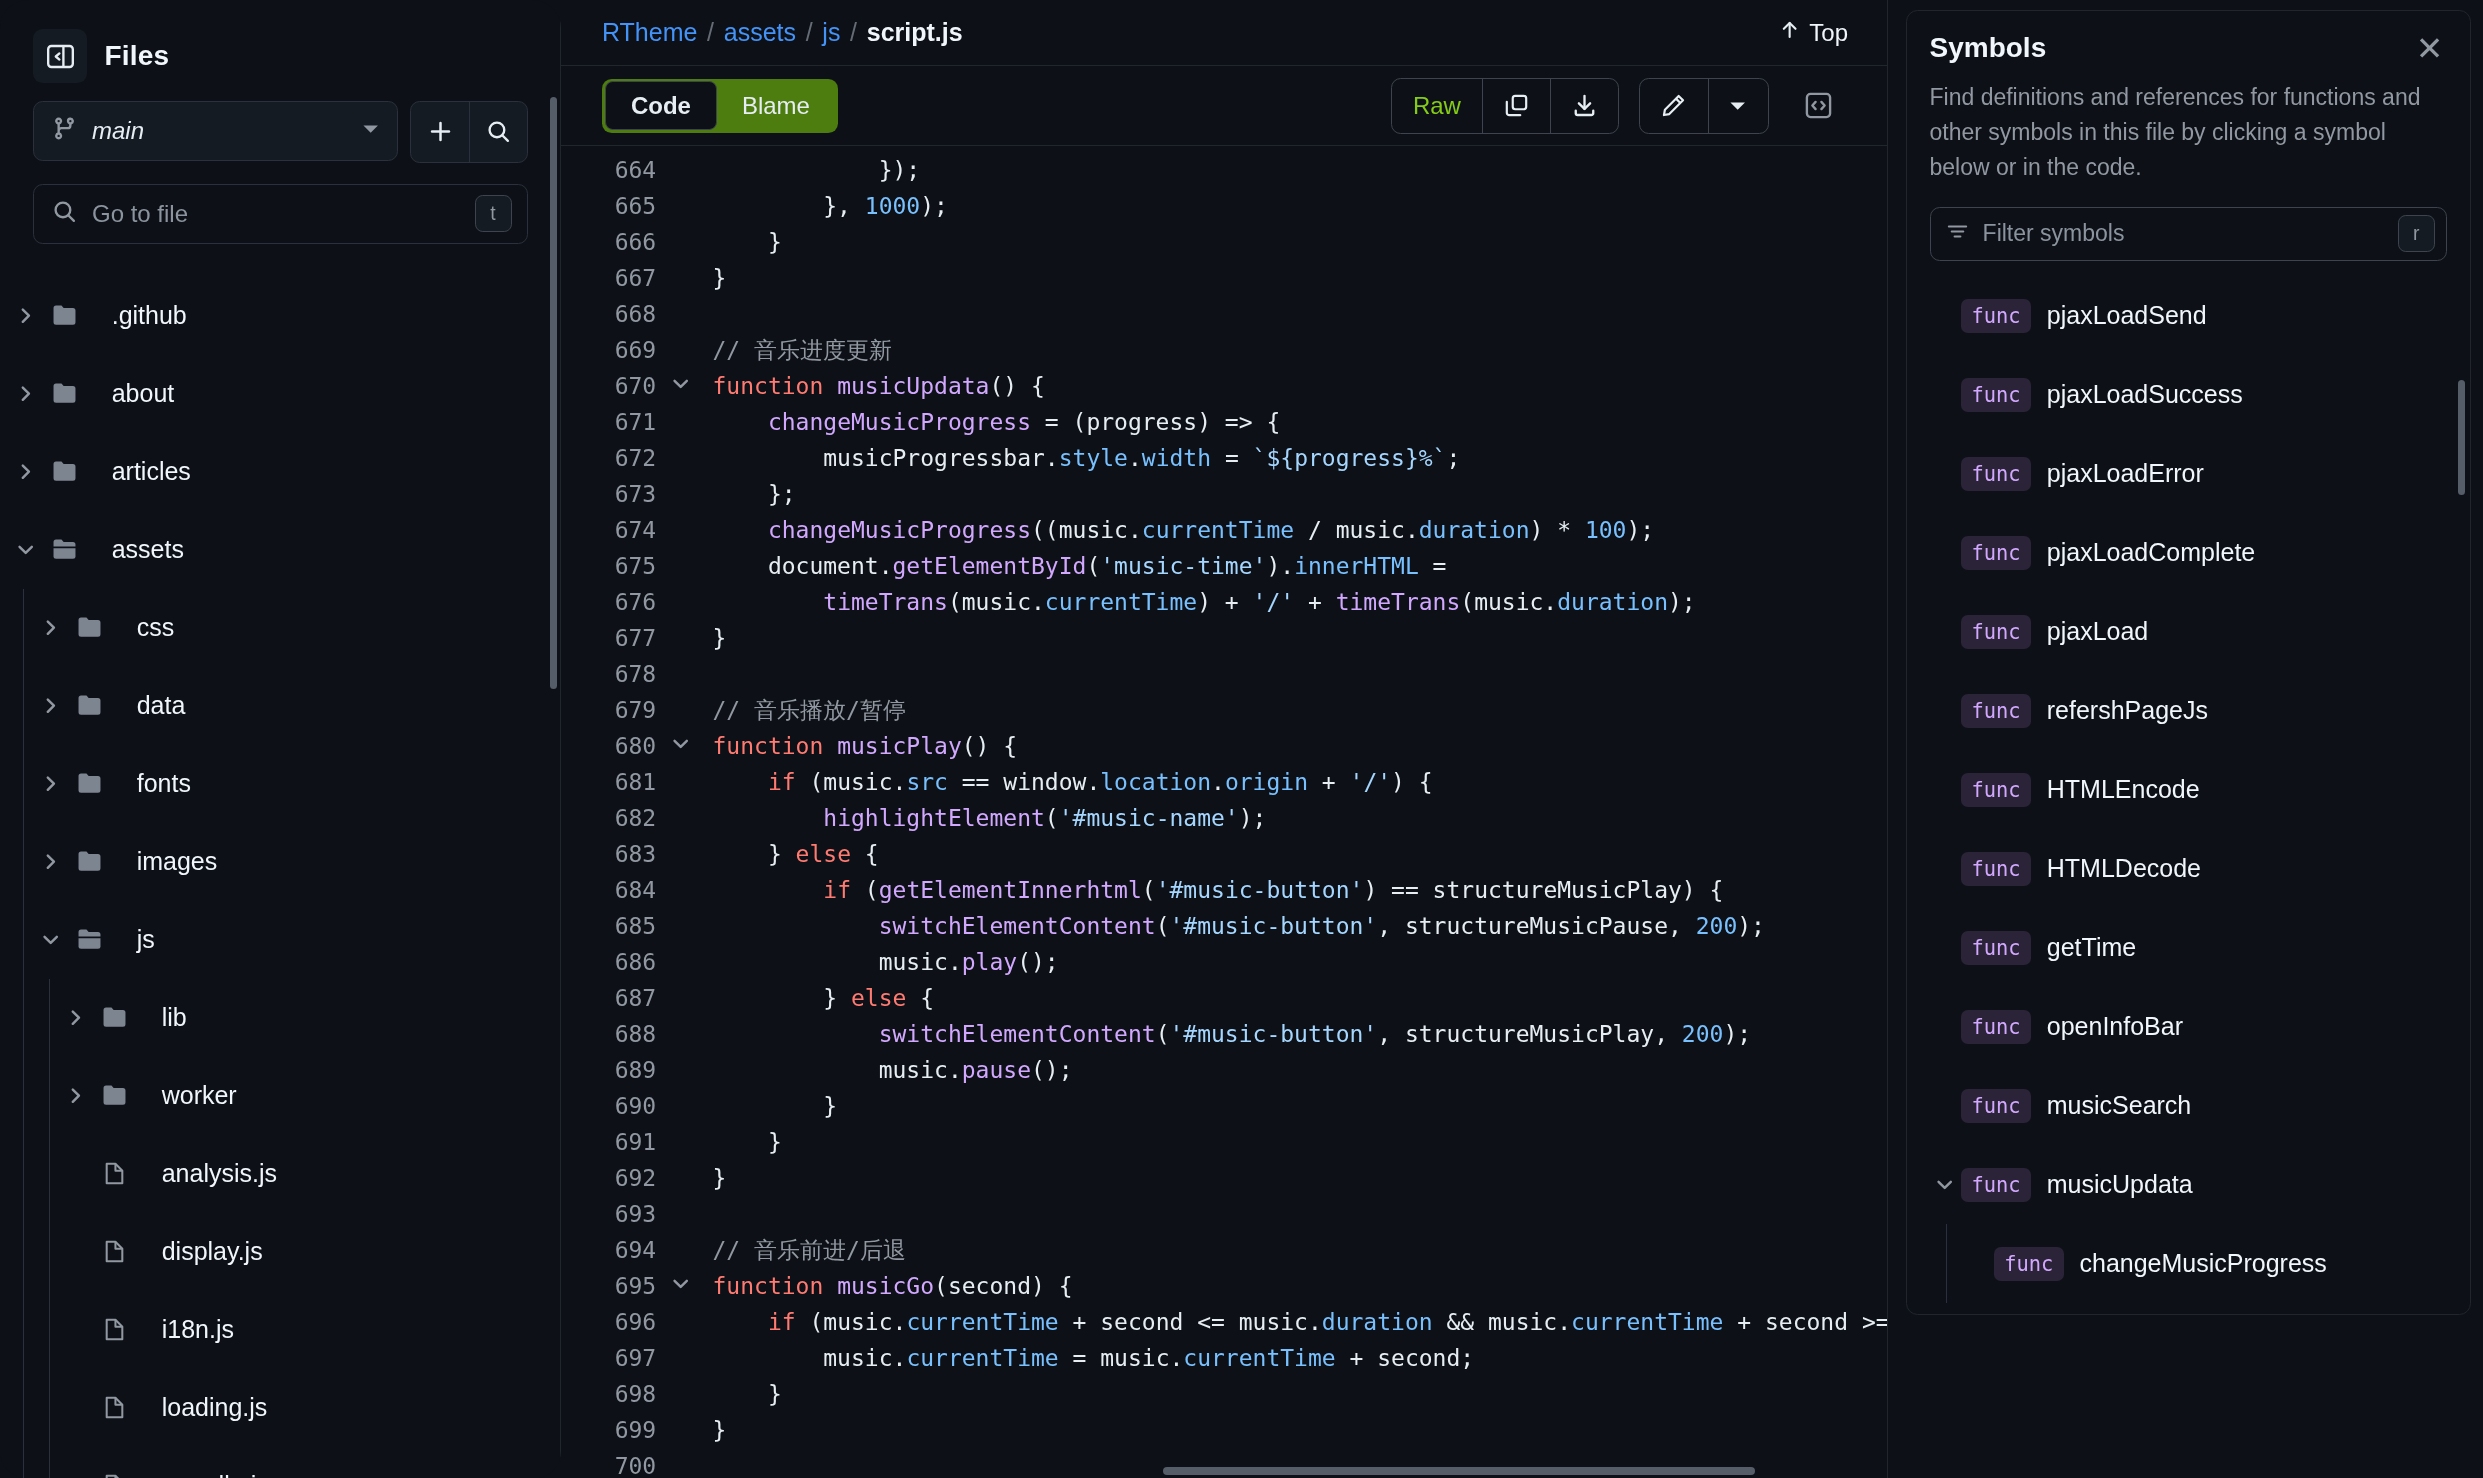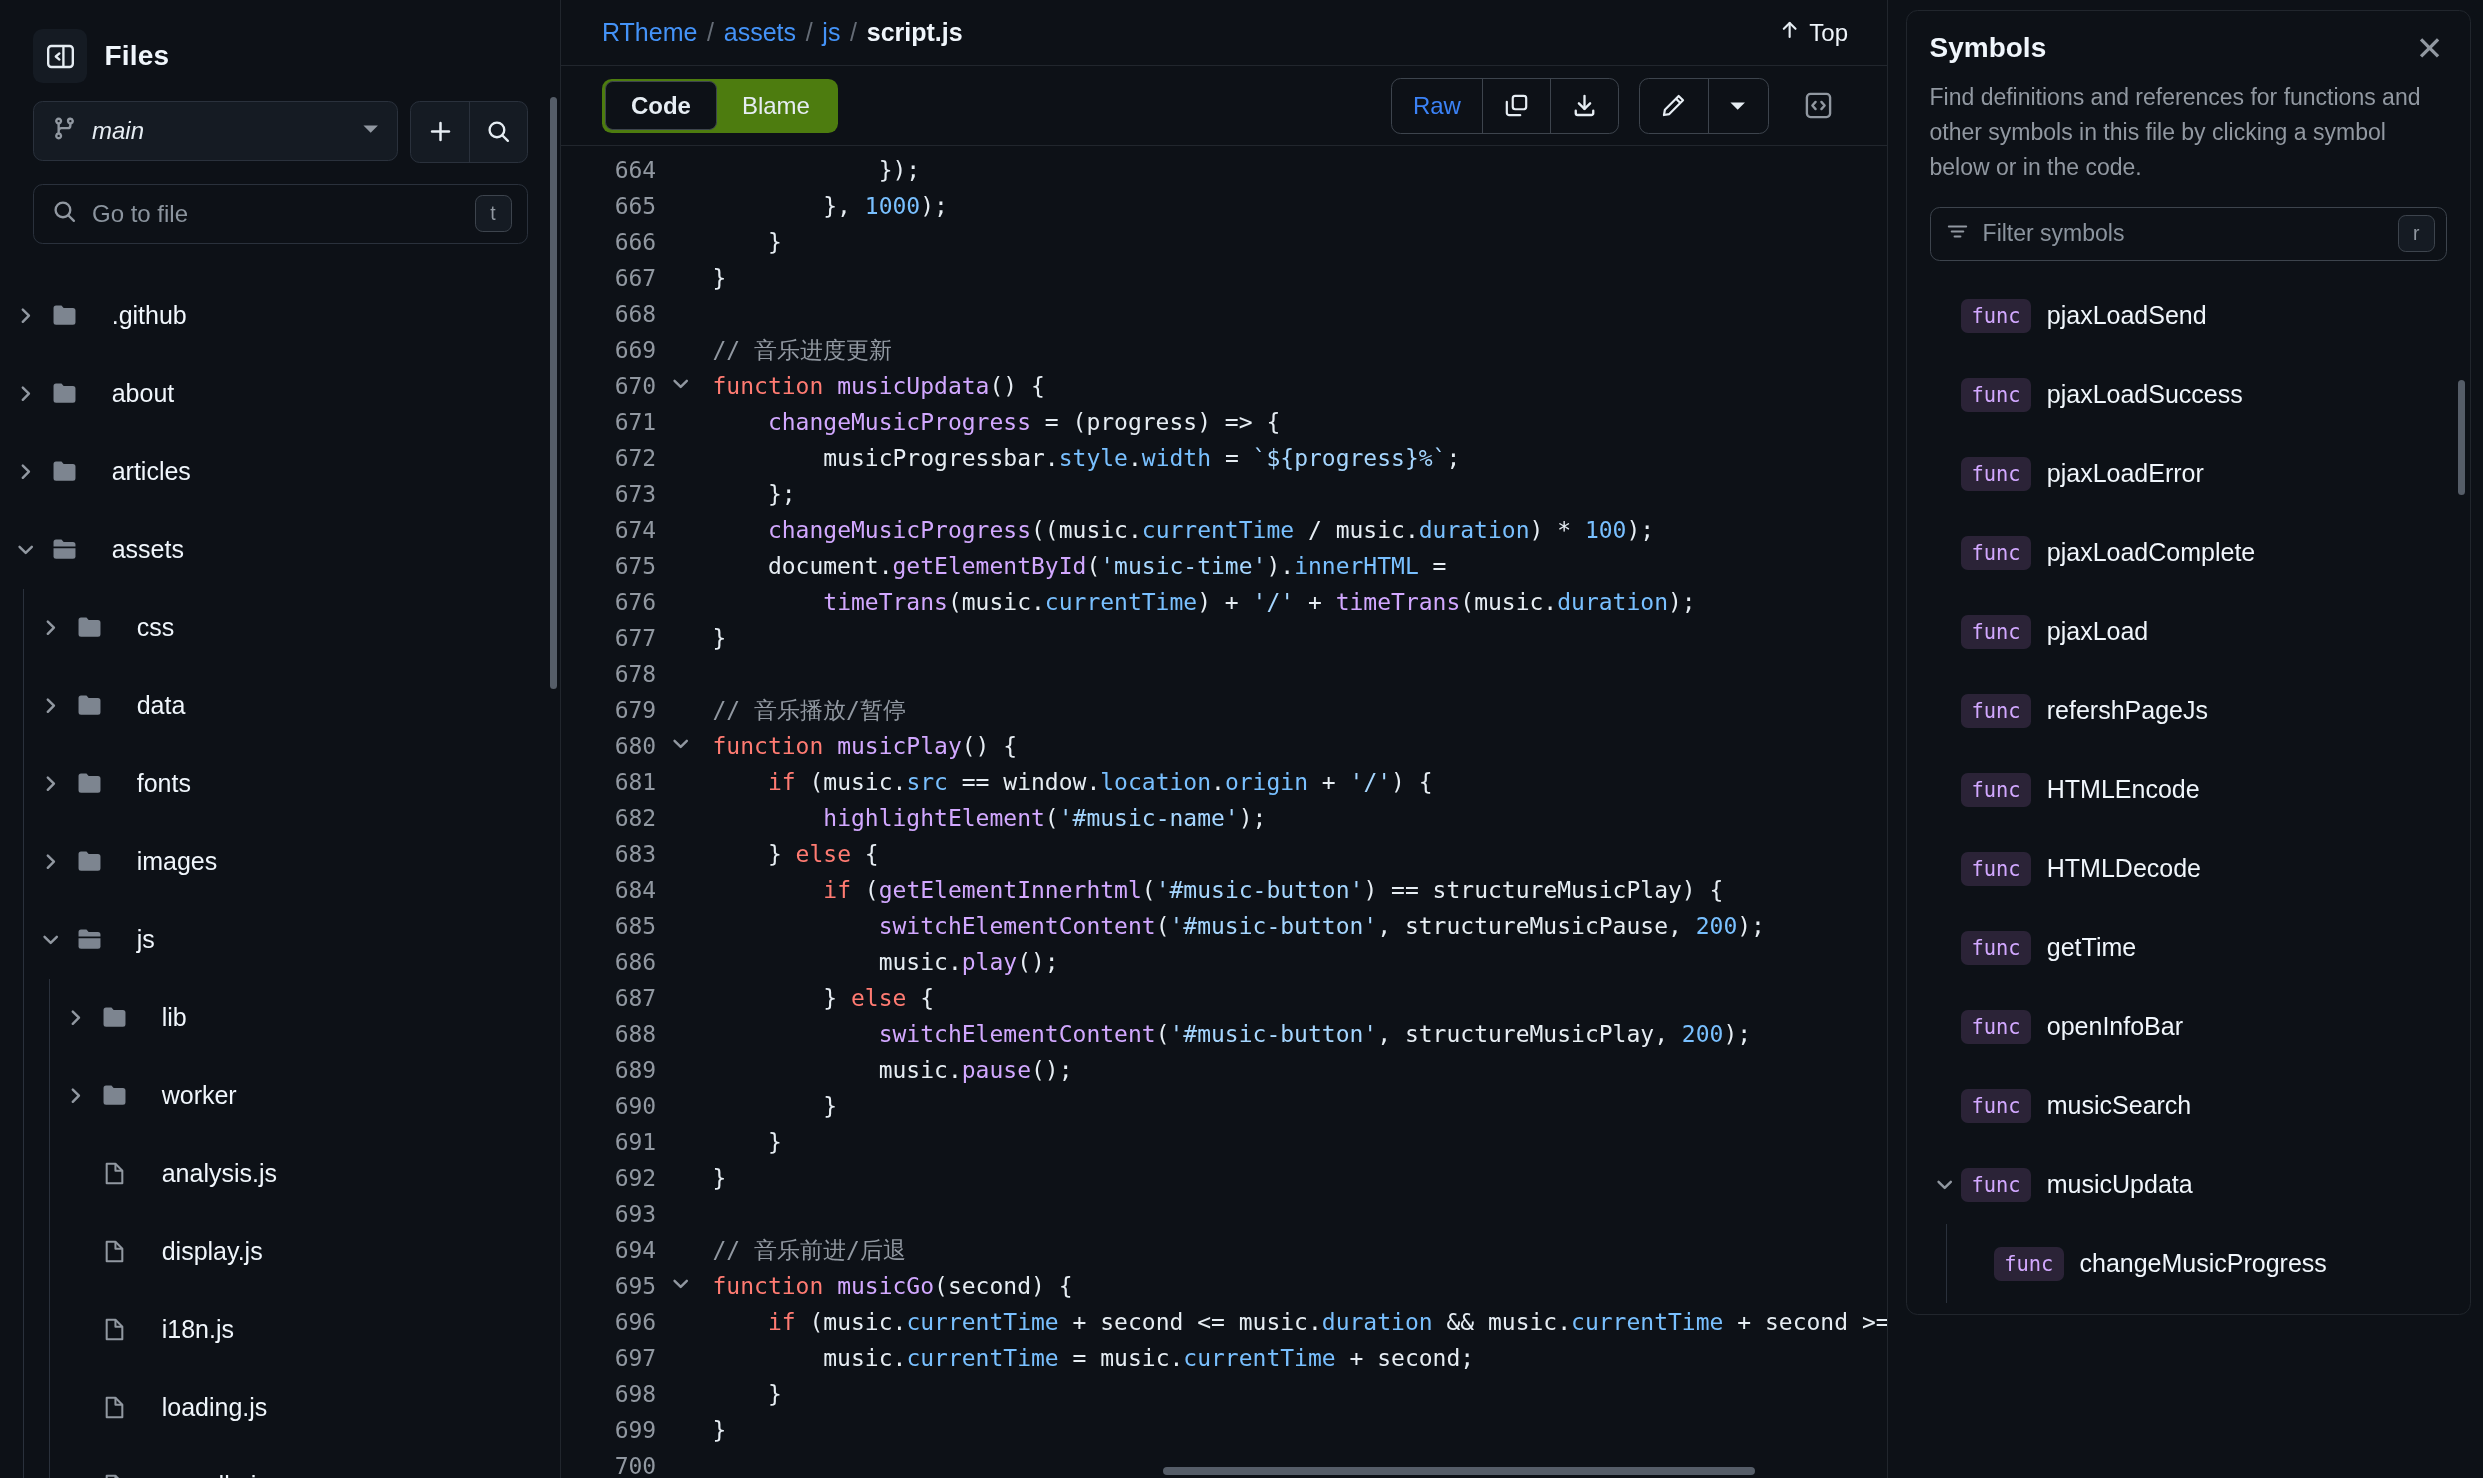--- a/index.html
+++ b/index.html
@@ -11,20 +11,21 @@
     overflow: hidden;
   }
   .app { display: flex; width: 2483px; height: 1479px; }
 
   
   .sidebar {
     width: 561px; flex: 0 0 561px; height: 100%;
     background: #0d1117; position: relative;
     display: flex; flex-direction: column;
     overflow: hidden;
+    border-radius: 28px;
   }
   .sb-head { display: flex; align-items: center; gap: 17.5px; padding: 29px 33px 17.5px 33px; }
   .panel-toggle {
     width: 54px; height: 54px; border-radius: 9.7px; background: #151b23;
     display: flex; align-items: center; justify-content: center;
     cursor: pointer;
   }
   .files-title { font-size: 28px; font-weight: bold; color: #f0f6fc; letter-spacing: 0.2px; }
 
   .sb-row { display: flex; gap: 11.6px; padding: 0 33px; margin-bottom: 21.3px; }
@@ -102,21 +103,21 @@
     font-size: 24px; color: #e6edf3; border-radius: 7.8px; cursor: pointer;
   }
   .seg-btn.active { background: #0d1117; border: 1px solid #3d444d; font-weight: bold; }
 
   .tool-right { display: flex; align-items: center; gap: 19.4px; }
   .btn-group {
     display: flex; border: 1px solid #3d444d; border-radius: 9.7px; overflow: hidden; height: 56px;
   }
   .tb {
     display: flex; align-items: center; justify-content: center;
-    padding: 0 21.3px; height: 100%; cursor: pointer; color: #3b82f6; font-size: 24px;
+    padding: 0 21.3px; height: 100%; cursor: pointer; color: #84cc16; font-size: 24px;
   }
   .tb + .tb { border-left: 1px solid #3d444d; }
   .tb-icon { width: 68px; padding: 0; }
   .tb-caret { width: 60px; padding: 0; }
   .tb-single {
     width: 60px; height: 56px; border: none; display: flex; align-items: center;
     justify-content: center; cursor: pointer;
   }
 
   

